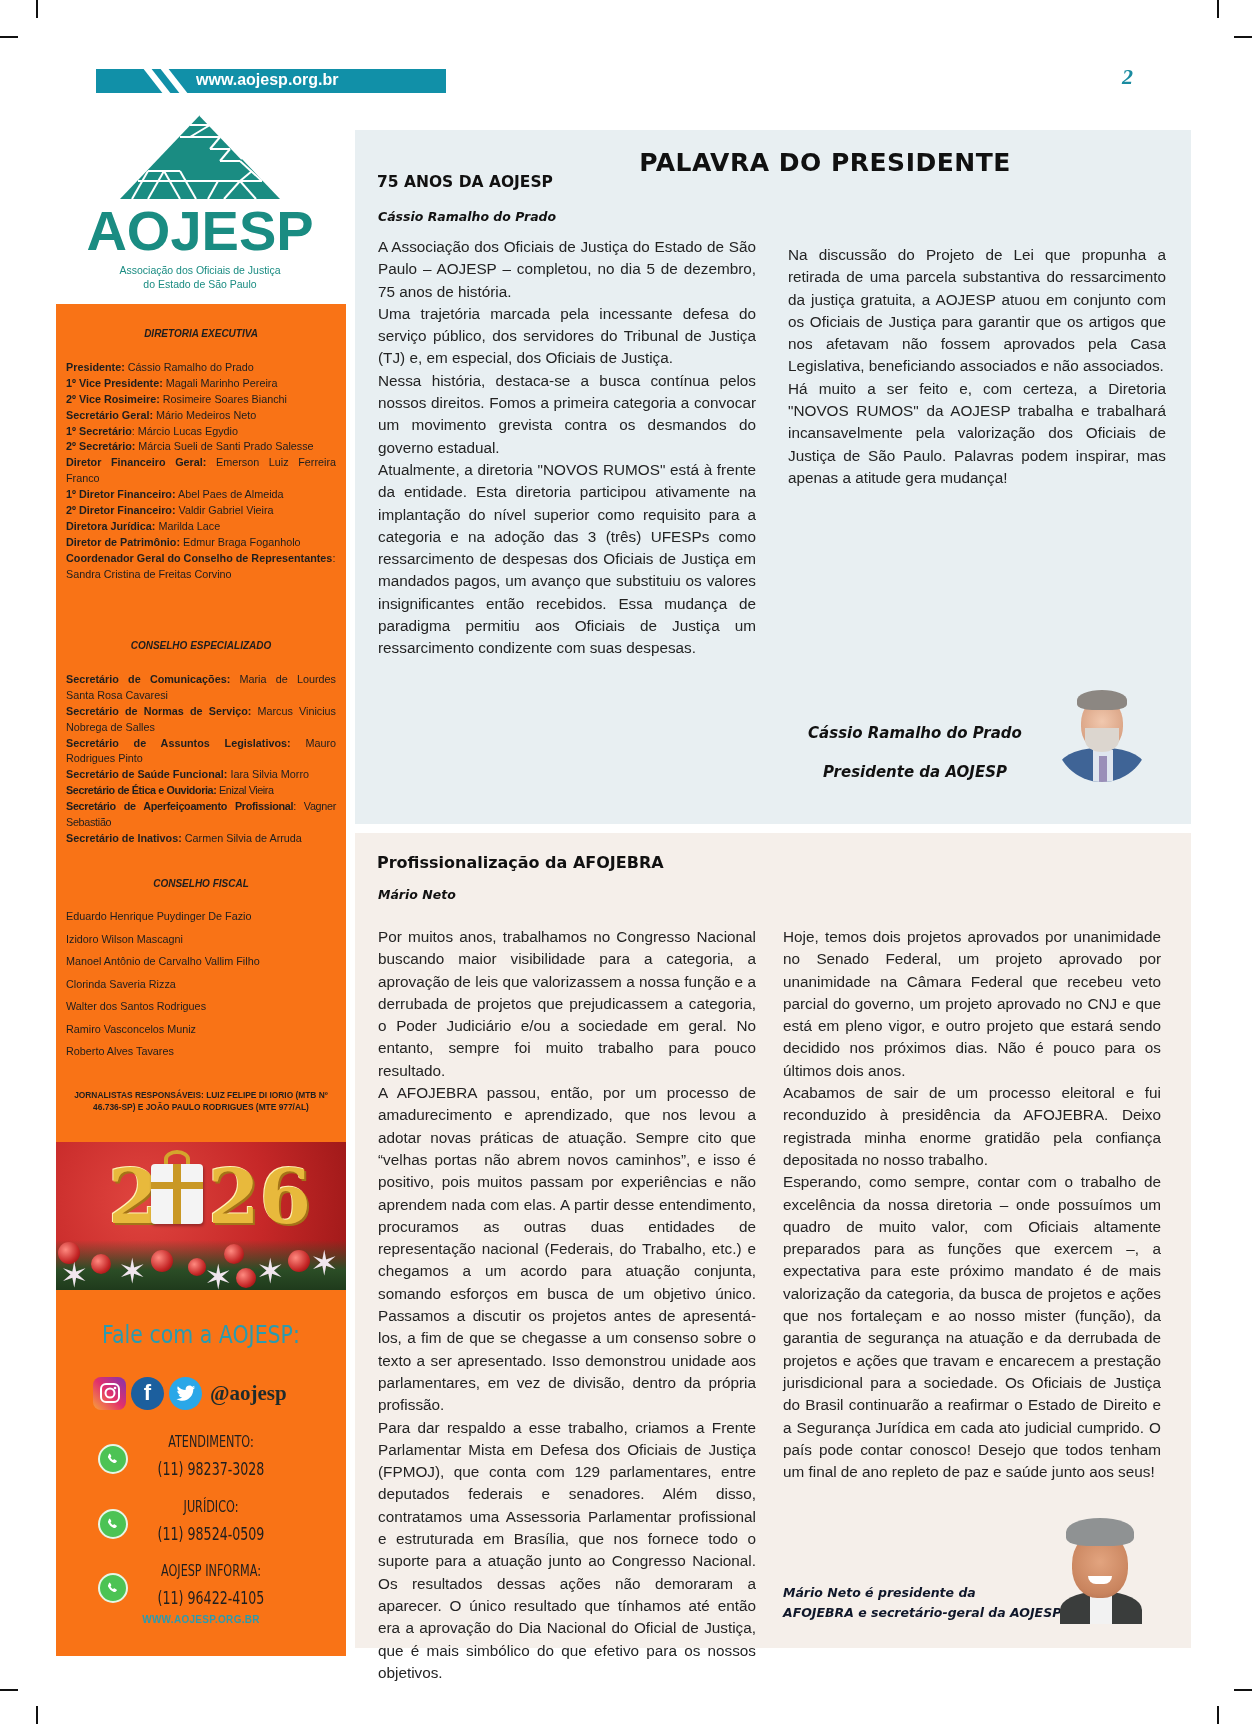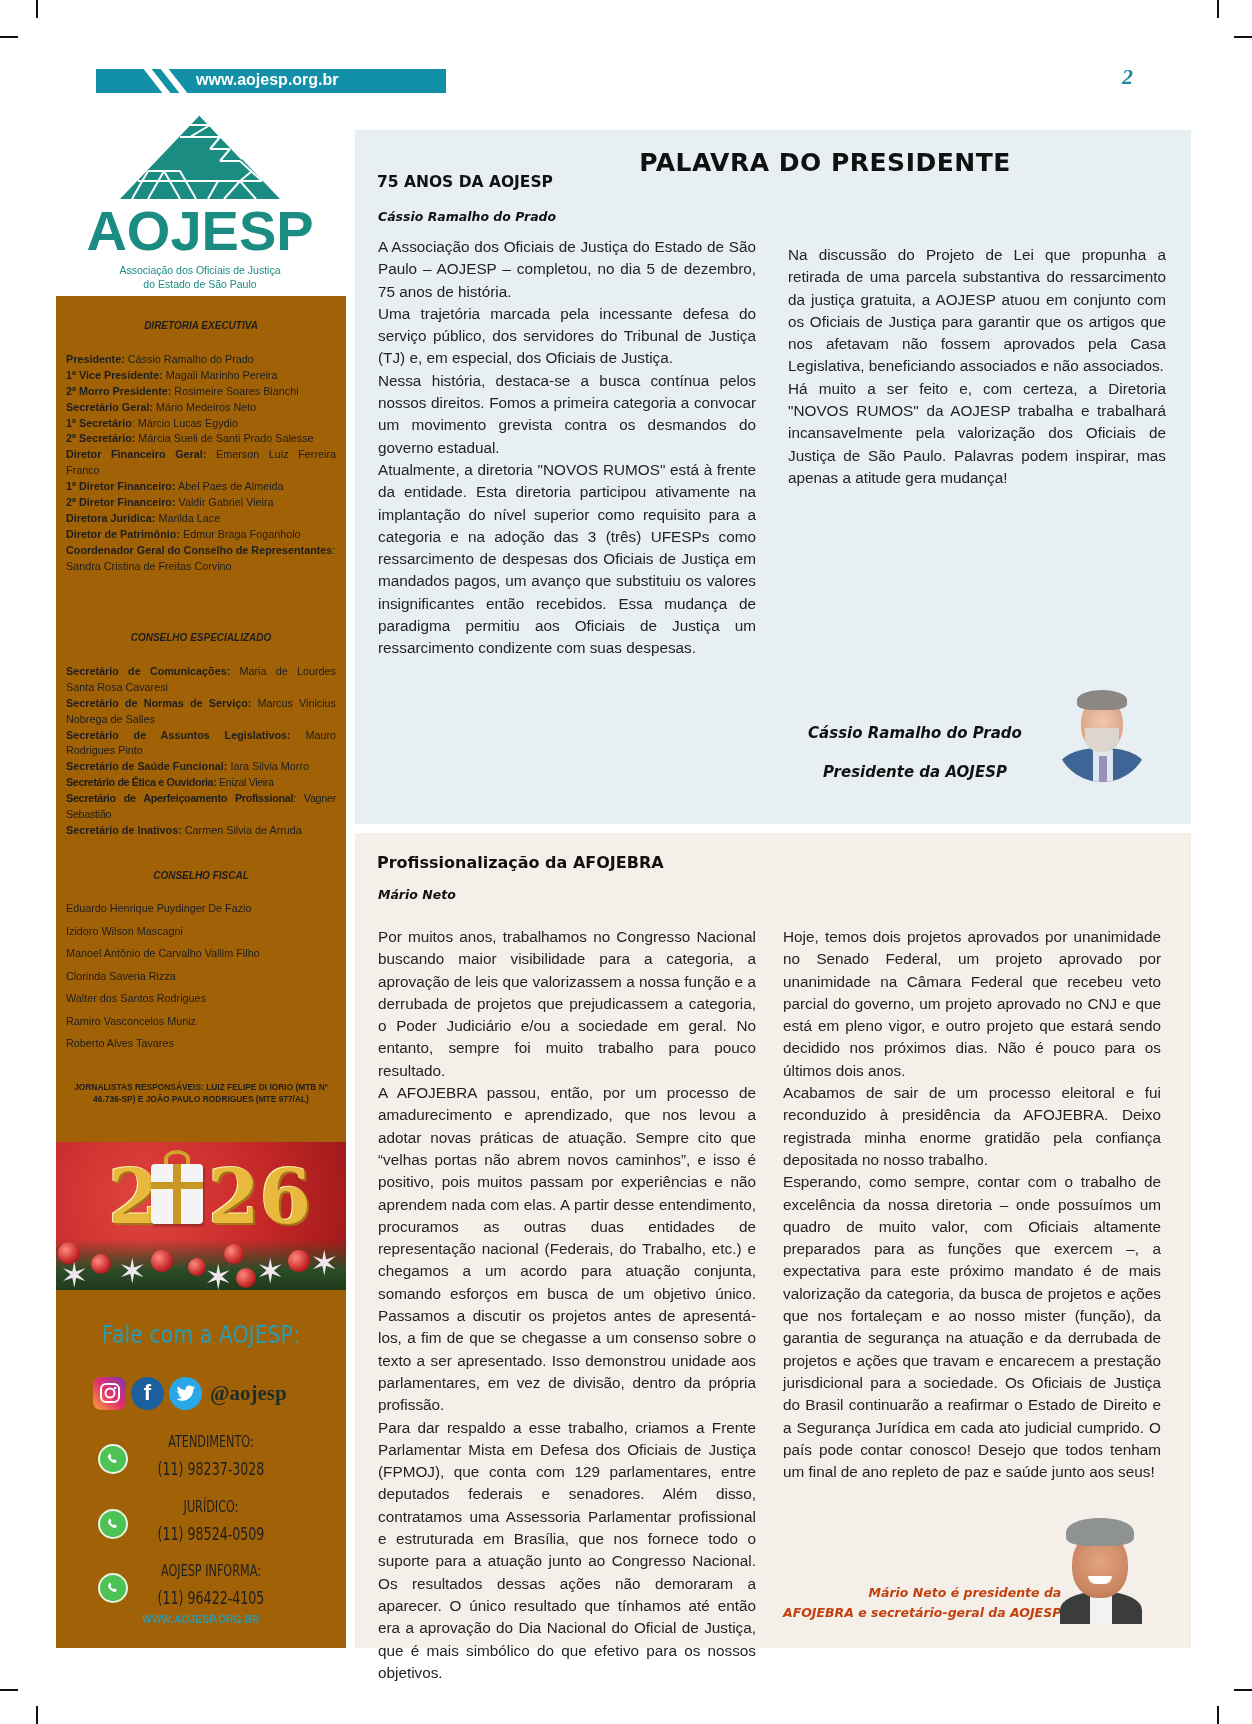--- a/index.html
+++ b/index.html
@@ -14,21 +14,21 @@
   .url-bar .stripe { position: absolute; top: 0; width: 8px; height: 24px; background: #fff; transform: skewX(38deg); }
   .url-bar .url-text { position: absolute; left: 100px; top: 2px; font-family: "Liberation Sans", sans-serif; font-weight: bold; font-size: 16px; color: #fff; }
   .page-num { position: absolute; left: 1122px; top: 64px; font-family: "Liberation Serif", serif; font-style: italic; font-weight: bold; font-size: 22px; color: #1a8ba0; }
 
   
   .logo { position: absolute; left: 80px; top: 115px; width: 240px; height: 180px; }
   .logo .wordmark { position: absolute; left: 2px; top: 88px; width: 236px; text-align: center; font-family: "Liberation Sans", sans-serif; font-weight: bold; font-size: 56px; letter-spacing: 0px; color: #1a8c82; line-height: 1; }
   .logo .sub { position: absolute; left: 0; top: 148px; width: 240px; text-align: center; font-family: "Liberation Sans", sans-serif; font-size: 10.5px; color: #1a8c82; line-height: 14px; }
 
   
-  .sidebar { position: absolute; left: 56px; top: 296px; width: 290px; height: 1352px; background: #a16207; }
+  .sidebar { position: absolute; left: 56px; top: 304px; width: 290px; height: 1352px; background: #f97316; }
   .sb-inner { position: absolute; left: 10px; width: 270px; font-size: 10.8px; line-height: 15.9px; color: #1e1e1e; font-family: "Liberation Sans", sans-serif; }
   .sb-title { text-align: center; font-weight: bold; font-style: italic; font-size: 10px; }
   .sb-list .row { text-align: justify; }
   .sb-list b { font-weight: bold; }
   .fiscal .row { line-height: 22.5px; font-size: 10.8px; }
   .journal { text-align: center; font-weight: bold; font-size: 8.4px; line-height: 12px; }
 
   .xmas { position: absolute; left: 56px; top: 1142px; width: 290px; height: 148px; overflow: hidden;
           background: radial-gradient(circle at 30% 40%, #e0453f 0%, #c62828 55%, #9d1818 100%); }
   .xmas .num { position: absolute; top: 18px; font-family: "DejaVu Serif", serif; font-weight: bold; font-size: 74px; color: #e8b93c; text-shadow: 2px 2px 0 #a47418, -1px -1px 0 #fff2b8; line-height: 1; }
@@ -63,21 +63,21 @@
   .art-byline { position: absolute; left: 23px; font-family: "DejaVu Sans", sans-serif; font-weight: bold; font-style: italic; font-size: 12.5px; color: #111; }
   .col { position: absolute; width: 378px; font-family: "Liberation Sans", sans-serif; font-size: 15.3px; line-height: 22.3px; text-align: justify; color: #232323; }
   .col p { margin: 0; }
   .sig { position: absolute; text-align: center; font-family: "DejaVu Sans", sans-serif; font-weight: bold; font-style: italic; font-size: 15px; color: #111; }
   .portrait { position: absolute; overflow: hidden; }
   .portrait.round { border-radius: 50%; }
   .p-face { position: absolute; border-radius: 48% 48% 45% 45%; background: radial-gradient(circle at 50% 45%, #f1c8ae 0%, #d9a283 70%, #b7805f 100%); }
   .p-hair { position: absolute; border-radius: 50% 50% 30% 30%; }
   .p-suit { position: absolute; border-radius: 45% 45% 0 0; }
   .p-beard { position: absolute; border-radius: 0 0 50% 50%; background: #e4e0db; }
-  .bio { position: absolute; font-family: "DejaVu Sans", sans-serif; font-weight: bold; font-style: italic; font-size: 12.5px; line-height: 19.5px; color: #c2410c; text-align: right; }
+  .bio { position: absolute; font-family: "DejaVu Sans", sans-serif; font-weight: bold; font-style: italic; font-size: 12.5px; line-height: 19.5px; color: #0f172a; }
 </style>
 </head>
 <body>
 
 <div class="crop" style="left:36px;top:0;width:1.5px;height:18px;"></div>
 <div class="crop" style="left:0;top:36px;width:18px;height:1.5px;"></div>
 <div class="crop" style="left:1217px;top:0;width:1.5px;height:18px;"></div>
 <div class="crop" style="left:1234px;top:36px;width:18px;height:1.5px;"></div>
 <div class="crop" style="left:0;top:1689px;width:18px;height:1.5px;"></div>
 <div class="crop" style="left:36px;top:1706px;width:1.5px;height:18px;"></div>
@@ -122,21 +122,21 @@
     <div>do Estado de São Paulo</div>
   </div>
 </div>
 
 <div class="sidebar">
   <div class="sb-inner" style="top:22px;">
     <div class="sb-title">DIRETORIA EXECUTIVA</div>
     <div class="sb-list" style="margin-top:18px;">
       <div class="row"><b>Presidente:</b><span> Cássio Ramalho do Prado</span></div>
       <div class="row"><b>1º Vice Presidente:</b><span> Magali Marinho Pereira</span></div>
-      <div class="row"><b>2º Morro Presidente:</b><span> Rosimeire Soares Bianchi</span></div>
+      <div class="row"><b>2º Vice Rosimeire:</b><span> Rosimeire Soares Bianchi</span></div>
       <div class="row"><b>Secretário Geral:</b><span> Mário Medeiros Neto</span></div>
       <div class="row"><b>1º Secretário</b><span>: Márcio Lucas Egydio</span></div>
       <div class="row"><b>2º Secretário:</b><span> Márcia Sueli de Santi Prado Salesse</span></div>
       <div class="row"><b>Diretor Financeiro Geral:</b><span> Emerson Luiz Ferreira Franco</span></div>
       <div class="row"><b>1º Diretor Financeiro:</b><span> Abel Paes de Almeida</span></div>
       <div class="row"><b>2º Diretor Financeiro:</b><span> Valdir Gabriel Vieira</span></div>
       <div class="row"><b>Diretora Jurídica:</b><span> Marilda Lace</span></div>
       <div class="row"><b>Diretor de Patrimônio:</b><span> Edmur Braga Foganholo</span></div>
       <div class="row" style="text-align:left;"><b>Coordenador Geral do Conselho de Representantes</b><span>: Sandra Cristina de Freitas Corvino</span></div>
     </div>

